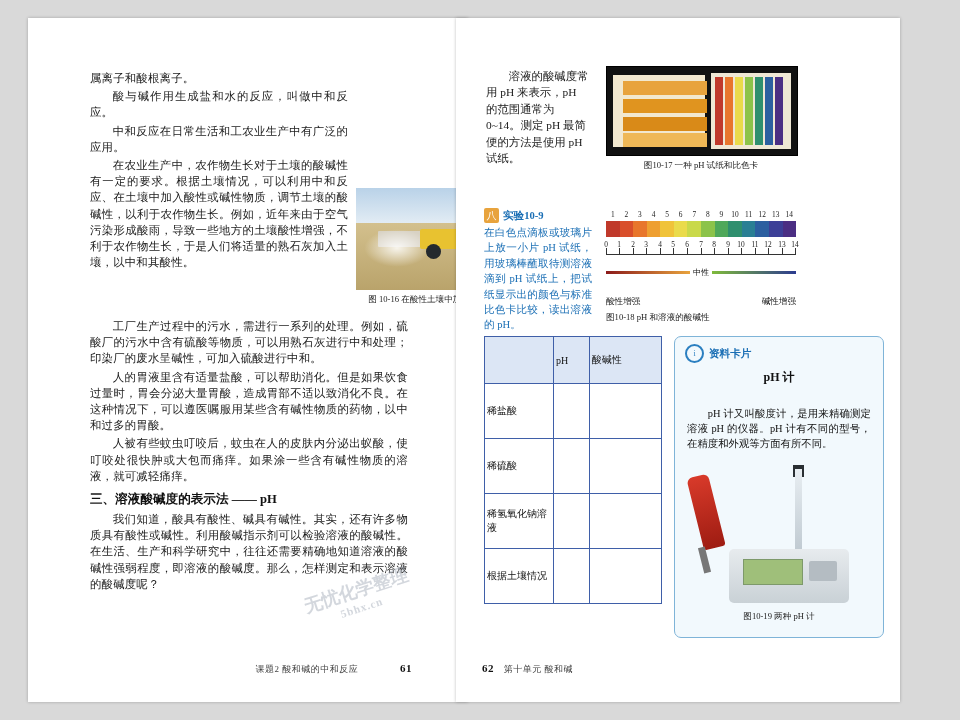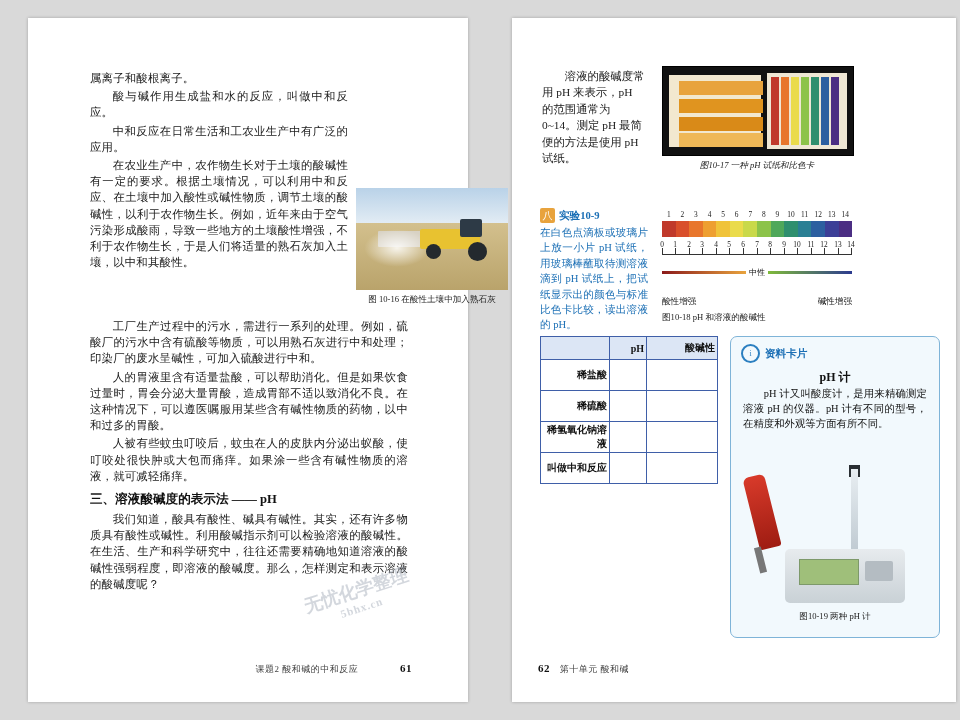--- a/index.html
+++ b/index.html
@@ -8,21 +8,21 @@
     background:#d9d9d9;
     font-family:"Liberation Serif", serif;
     overflow:hidden;
   }
   .spread{position:relative;width:960px;height:720px;}
   .page{
     position:absolute;top:18px;height:684px;background:#fff;
     box-shadow:0 0 3px rgba(0,0,0,.25);
   }
   .page-left{left:28px;width:440px;}
-  .page-right{left:512px;width:444px;}
+  .page-right{left:456px;width:444px;}
 
   
   .col{position:absolute;}
   p.body{
     margin:0 0 2px 0;
     font-size:11.4px;
     line-height:16.2px;
     text-align:justify;
     text-indent:2em;
     color:#1a1a1a;
@@ -72,21 +72,21 @@
     position:absolute;bottom:26px;font-size:9px;color:#444;
   }
   .footer-left{right:56px;letter-spacing:.5px;}
   .footer-left .pg{font-weight:bold;font-size:11px;margin-left:7px;color:#111;padding-left:32px;}
   .footer-right{left:26px;letter-spacing:.5px;}
   .footer-right .pg{font-weight:bold;font-size:11px;margin-right:7px;color:#111;}
 
   
   .rp-intro{position:absolute;left:30px;top:50px;width:104px;}
   .rp-intro p{font-size:11.4px;line-height:16.4px;margin:0;text-indent:2em;color:#1a1a1a;}
-  .strip-fig{position:absolute;left:150px;top:48px;width:190px;font-style:italic;}
+  .strip-fig{position:absolute;left:150px;top:48px;width:190px;}
   .strip-photo{
     width:190px;height:88px;background:#111;position:relative;overflow:hidden;border:1px solid #000;
   }
   .sp-card{position:absolute;left:6px;top:8px;width:92px;height:72px;background:#f2e8cf;}
   .sp-band{position:absolute;left:10px;width:84px;height:14px;}
   .sp-right{position:absolute;left:104px;top:6px;width:80px;height:76px;background:#efe7d4;}
   .sp-col{position:absolute;top:4px;width:8px;height:68px;}
   .colorbar{position:absolute;left:150px;top:192px;width:190px;}
   .cbar{display:flex;width:190px;height:16px;}
   .cbar div{flex:1;}
@@ -111,37 +111,37 @@
     font-family:"Liberation Sans",sans-serif;
   }
   .exp-title{font-size:10.6px;font-weight:bold;color:#1b6fb5;}
   .exp-body{font-size:10.6px;line-height:15.4px;color:#1b6fb5;text-indent:0;margin:0;text-align:justify;}
 
   table.ph-table{
     position:absolute;left:28px;top:318px;width:178px;border-collapse:collapse;
     background:#fff;
   }
   table.ph-table td,table.ph-table th{
-    border:1px solid #3f5fa8;height:30px;font-size:10px;font-weight:bold;
-    text-align:right;color:#111;padding:0 2px;
+    border:1px solid #3f5fa8;height:30px;font-size:10px;font-weight:normal;
+    text-align:left;color:#111;padding:12px 2px;
   }
   table.ph-table th{background:#dce6f5;height:22px;}
   table.ph-table td.rowhead{width:64px;background:#fff;}
 
   .card{
     position:absolute;left:218px;top:318px;width:208px;height:300px;
     border:1px solid #7fb4d8;border-radius:7px;background:#f2f9fd;
   }
   .card-head{display:flex;align-items:center;gap:5px;margin:7px 0 0 10px;}
   .card-circle{
     width:15px;height:15px;border:2px solid #2b7fc0;border-radius:50%;
     display:flex;align-items:center;justify-content:center;font-size:8px;color:#2b7fc0;
   }
   .card-title{font-size:10.6px;font-weight:bold;color:#1b6fb5;}
-  .card-sub{text-align:center;font-size:12px;font-weight:bold;margin:6px 0 0;color:#111;}
+  .card-sub{text-align:center;font-size:12px;font-weight:bold;margin:6px 0 20px;color:#111;}
   .card-body{font-size:10.4px;line-height:15.2px;margin:0 12px;text-indent:2em;text-align:justify;color:#111;}
   .card-photo{position:absolute;left:10px;top:128px;width:188px;height:142px;}
   .pen{position:absolute;left:10px;top:10px;width:22px;height:74px;background:linear-gradient(#d83a2a,#9e1c12);border-radius:6px 6px 3px 3px;transform:rotate(-14deg);}
   .pen-tip{position:absolute;left:16px;top:82px;width:7px;height:26px;background:#777;transform:rotate(-14deg);}
   .probe{position:absolute;left:110px;top:4px;width:7px;height:96px;background:linear-gradient(#e8eef2,#b9c4cc);}
   .probe-cap{position:absolute;left:108px;top:0;width:11px;height:12px;background:#2a2f33;}
   .meter{position:absolute;left:44px;top:84px;width:120px;height:54px;background:linear-gradient(#e7ebee,#c9d1d6);border-radius:5px;}
   .meter-screen{position:absolute;left:14px;top:10px;width:58px;height:24px;background:#9fbf7a;border:1px solid #7d996a;}
   .meter-btns{position:absolute;left:80px;top:12px;width:28px;height:20px;background:#b4bcc2;border-radius:2px;}
   .card-cap{position:absolute;left:0;bottom:-16px;width:100%;text-align:center;font-size:8.6px;color:#222;}
@@ -329,21 +329,21 @@
         <td class="rowhead">稀硫酸</td>
         <td></td>
         <td></td>
       </tr>
       <tr>
         <td class="rowhead">稀氢氧化钠溶液</td>
         <td></td>
         <td></td>
       </tr>
       <tr>
-        <td class="rowhead">叫做中和反应</td>
+        <td class="rowhead">根据土壤情况</td>
         <td></td>
         <td></td>
       </tr>
     </tbody>
       </table>
 
     <div class="card">
       <div class="card-head">
         <span class="card-circle">i</span>
         <span class="card-title">资料卡片</span>

